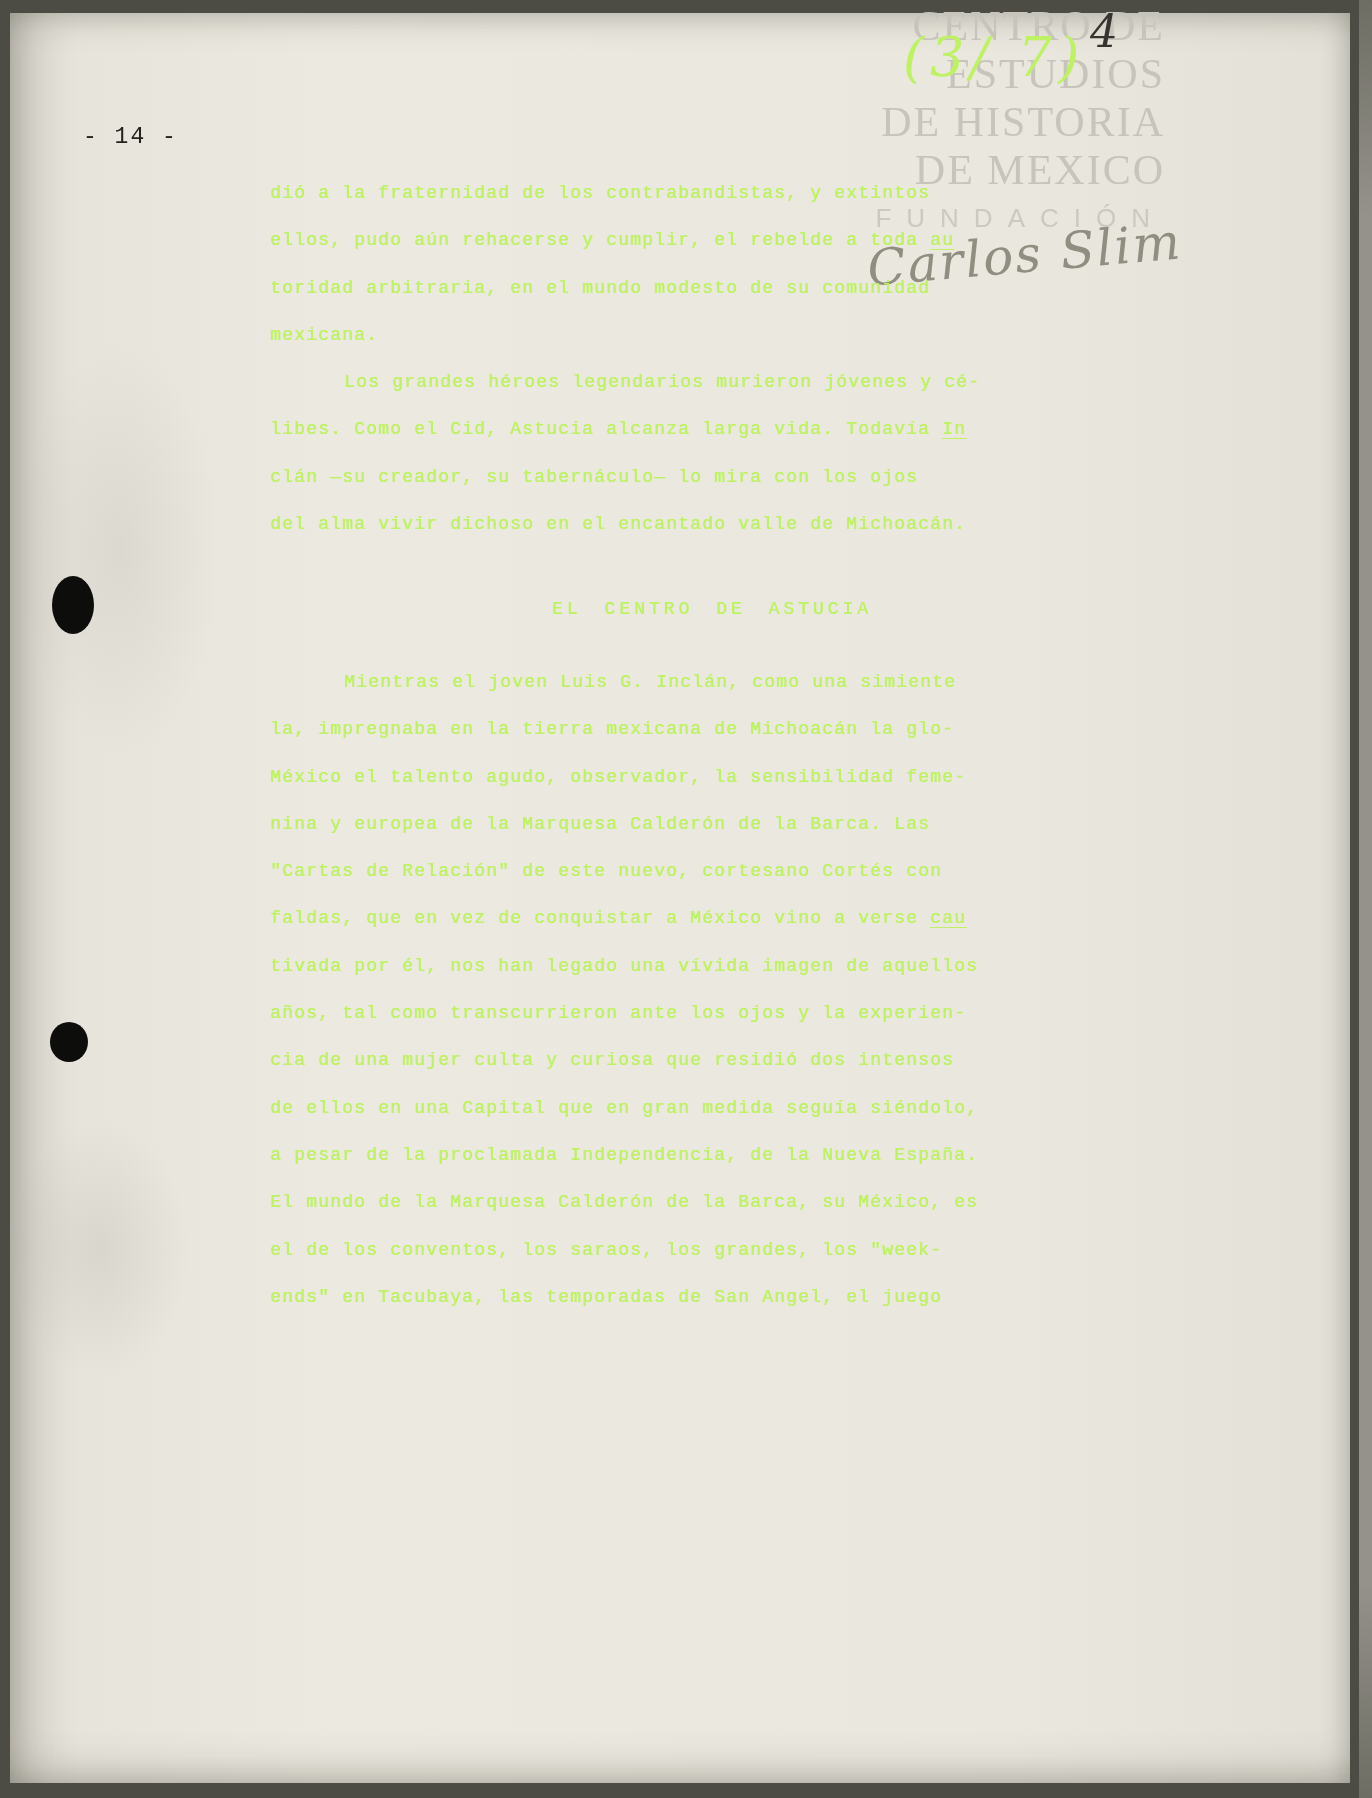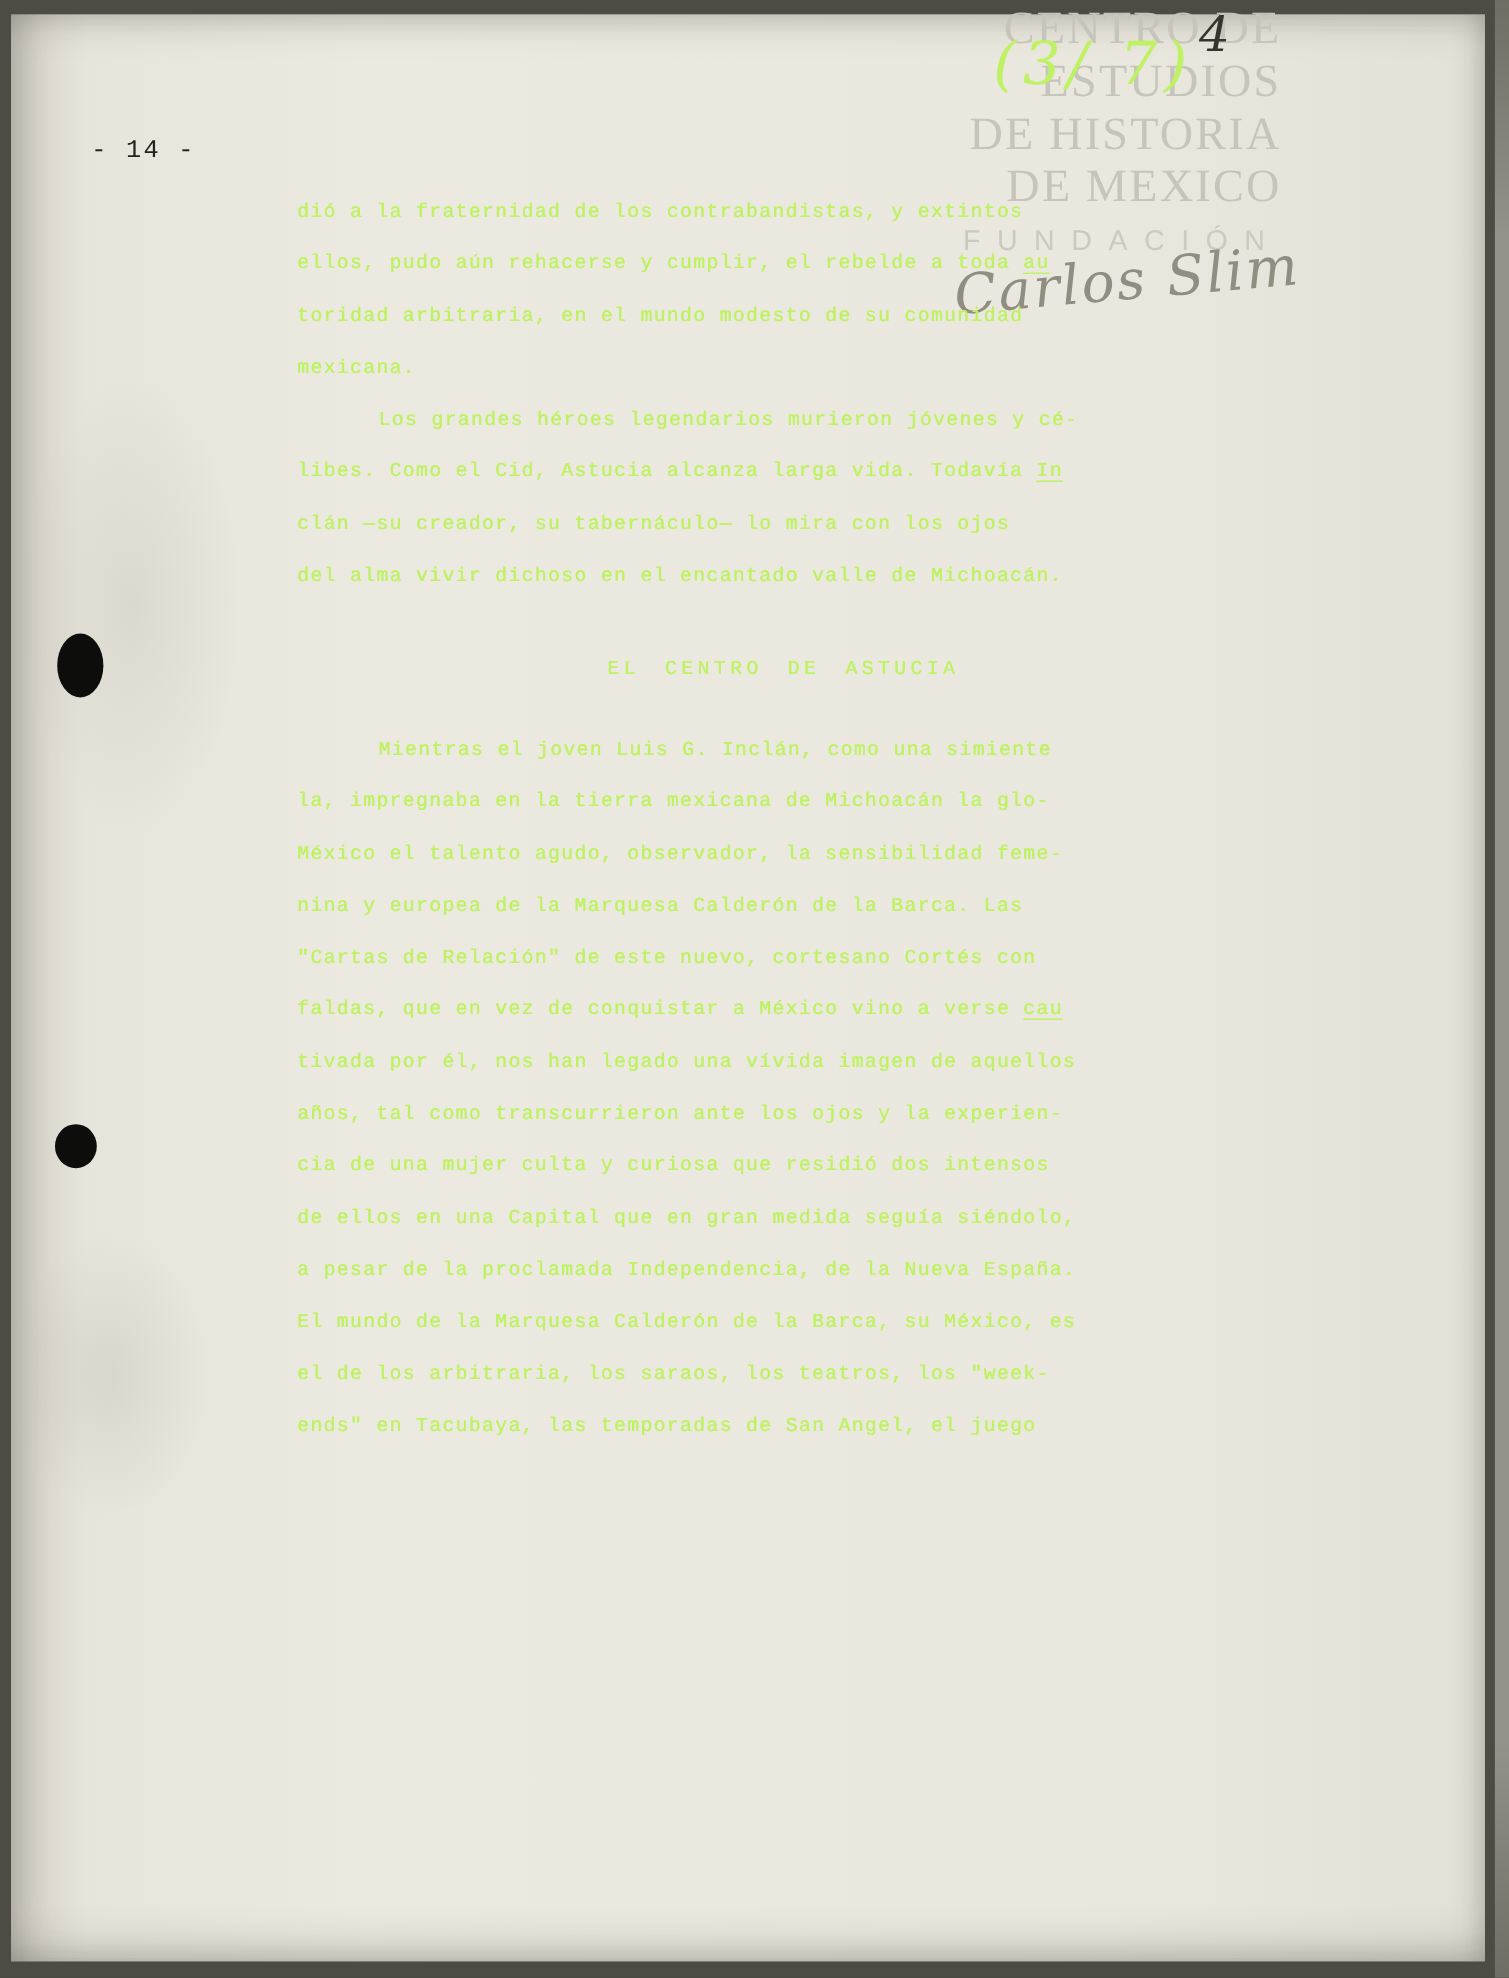--- a/index.html
+++ b/index.html
@@ -155,15 +155,15 @@
   <div class="line"><span>México el talento agudo, observador, la sensibilidad feme-</span></div>
   <div class="line"><span>nina y europea de la Marquesa Calderón de la Barca. Las</span></div>
   <div class="line"><span>"Cartas de Relación" de este nuevo, cortesano Cortés con</span></div>
   <div class="line"><span>faldas, que en vez de conquistar a México vino a verse </span><span class="tail">cau</span></div>
   <div class="line"><span>tivada por él, nos han legado una vívida imagen de aquellos</span></div>
   <div class="line"><span>años, tal como transcurrieron ante los ojos y la experien-</span></div>
   <div class="line"><span>cia de una mujer culta y curiosa que residió dos intensos</span></div>
   <div class="line"><span>de ellos en una Capital que en gran medida seguía siéndolo,</span></div>
   <div class="line"><span>a pesar de la proclamada Independencia, de la Nueva España.</span></div>
   <div class="line"><span>El mundo de la Marquesa Calderón de la Barca, su México, es</span></div>
-  <div class="line"><span>el de los arbitraria, los saraos, los teatros, los "week-</span></div>
+  <div class="line"><span>el de los conventos, los saraos, los grandes, los "week-</span></div>
   <div class="line"><span>ends" en Tacubaya, las temporadas de San Angel, el juego</span></div>
 </div>
 
 </body></html>

